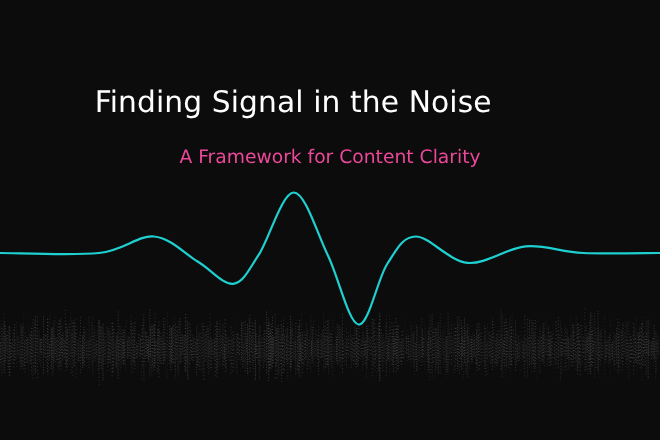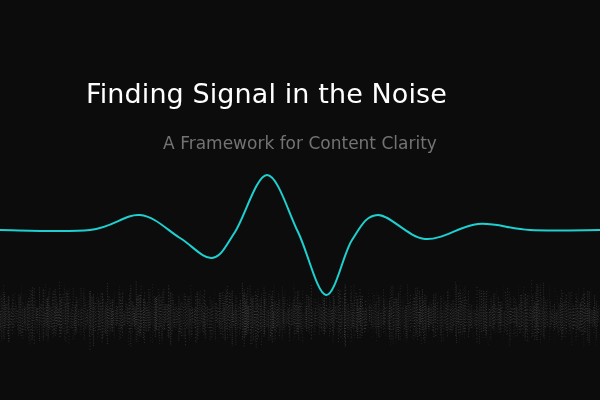--- a/index.html
+++ b/index.html
@@ -1,20 +1,20 @@
 <!DOCTYPE html>
 <html><head>
 <meta charset="utf-8">
 <style>
   html,body{margin:0;padding:0;background:#0c0c0c;}
   #stage{position:relative;width:600px;height:400px;background:#0c0c0c;overflow:hidden;}
   #title{position:absolute;left:0;top:78px;width:533px;text-align:center;
     font-family:"DejaVu Sans","Liberation Sans",sans-serif;font-size:27px;color:#ffffff;letter-spacing:0.1px;}
   #subtitle{position:absolute;left:0;top:133px;width:600px;text-align:center;
-    font-family:"DejaVu Sans","Liberation Sans",sans-serif;font-size:17px;color:#737373;}
+    font-family:"DejaVu Sans","Liberation Sans",sans-serif;font-size:17px;color:#ec4899;}
   svg{position:absolute;left:0;top:0;}
 </style>
 </head>
 <body>
 
 <div id="stage">
   <svg id="noise-svg" width="600" height="400">
       <line x1="0.0" y1="296.2" x2="0.0" y2="335.7" stroke="#bdbdbd" stroke-opacity="0.36" stroke-width="0.5" stroke-dasharray="1 2.0"></line>
       <line x1="0.6" y1="311.4" x2="0.6" y2="329.5" stroke="#bdbdbd" stroke-opacity="0.38" stroke-width="0.5" stroke-dasharray="1 1.5"></line>
       <line x1="1.2" y1="291.4" x2="1.2" y2="331.8" stroke="#bdbdbd" stroke-opacity="0.19" stroke-width="0.5" stroke-dasharray="1 2.2"></line>

